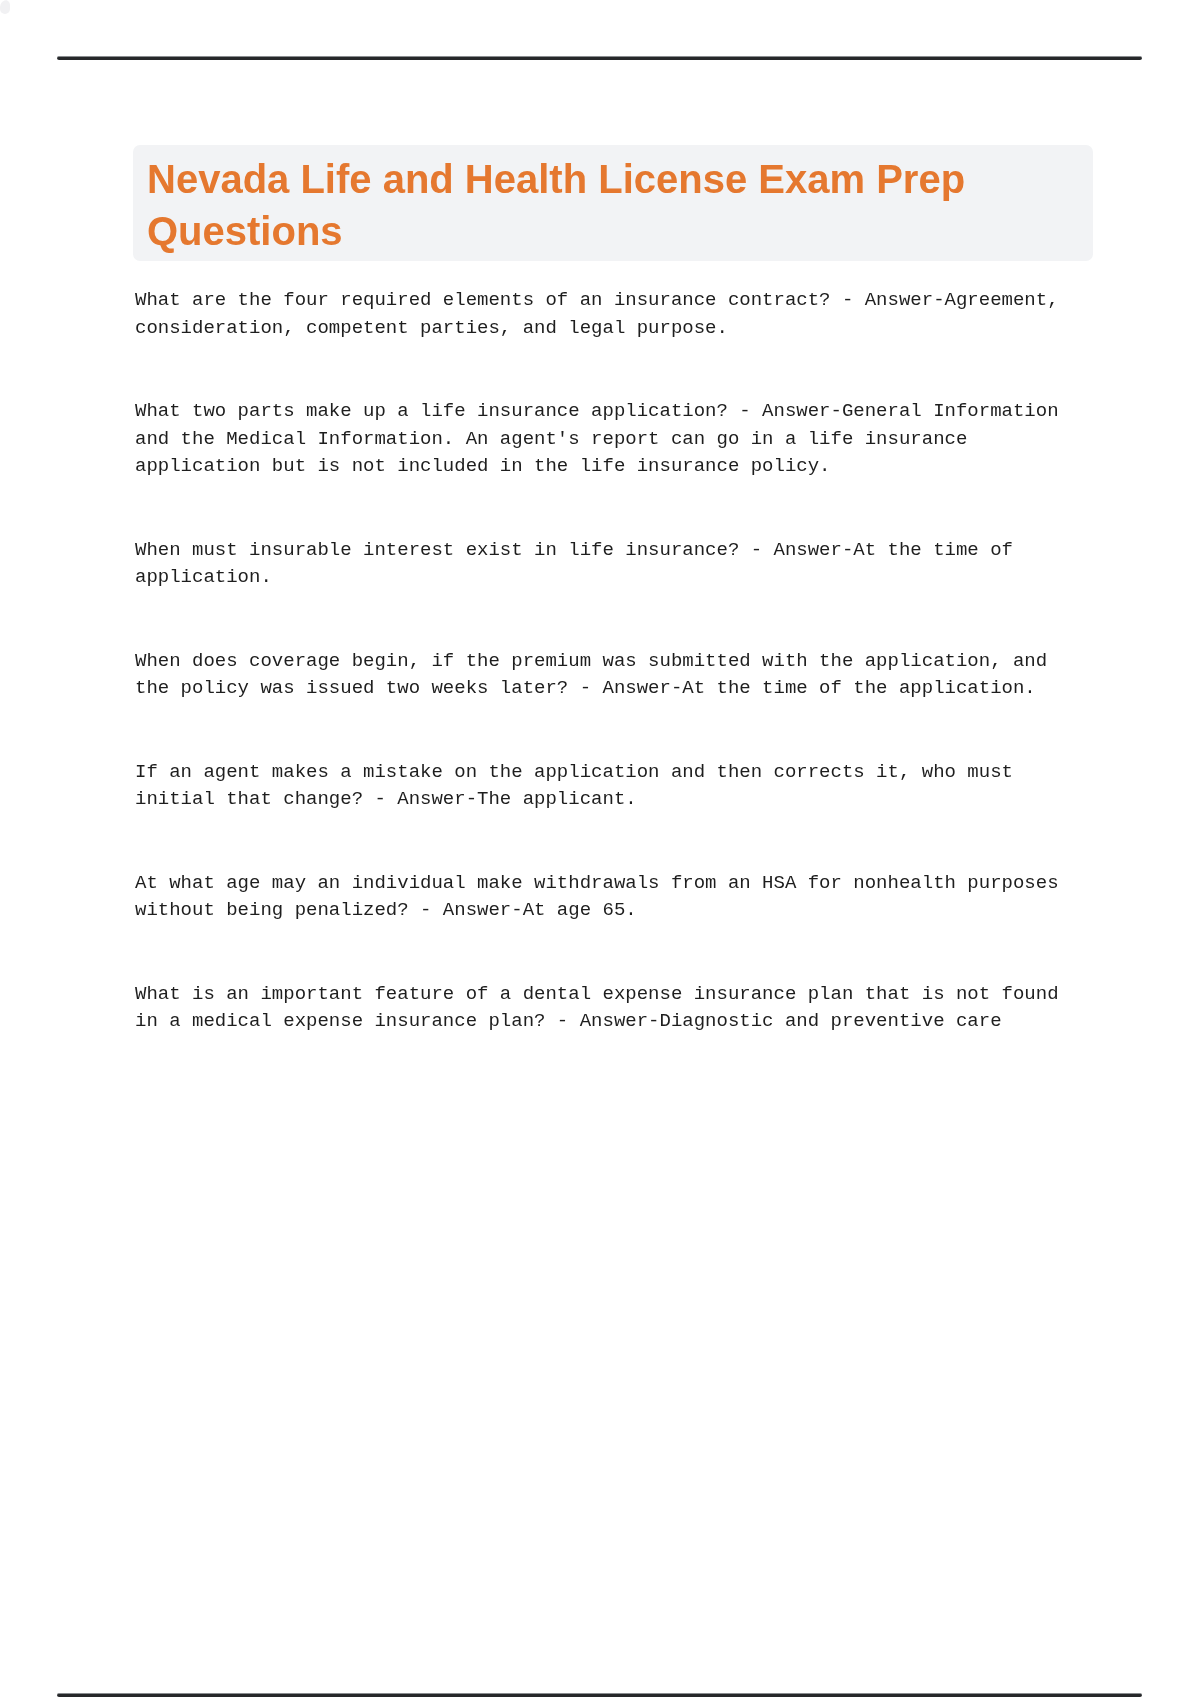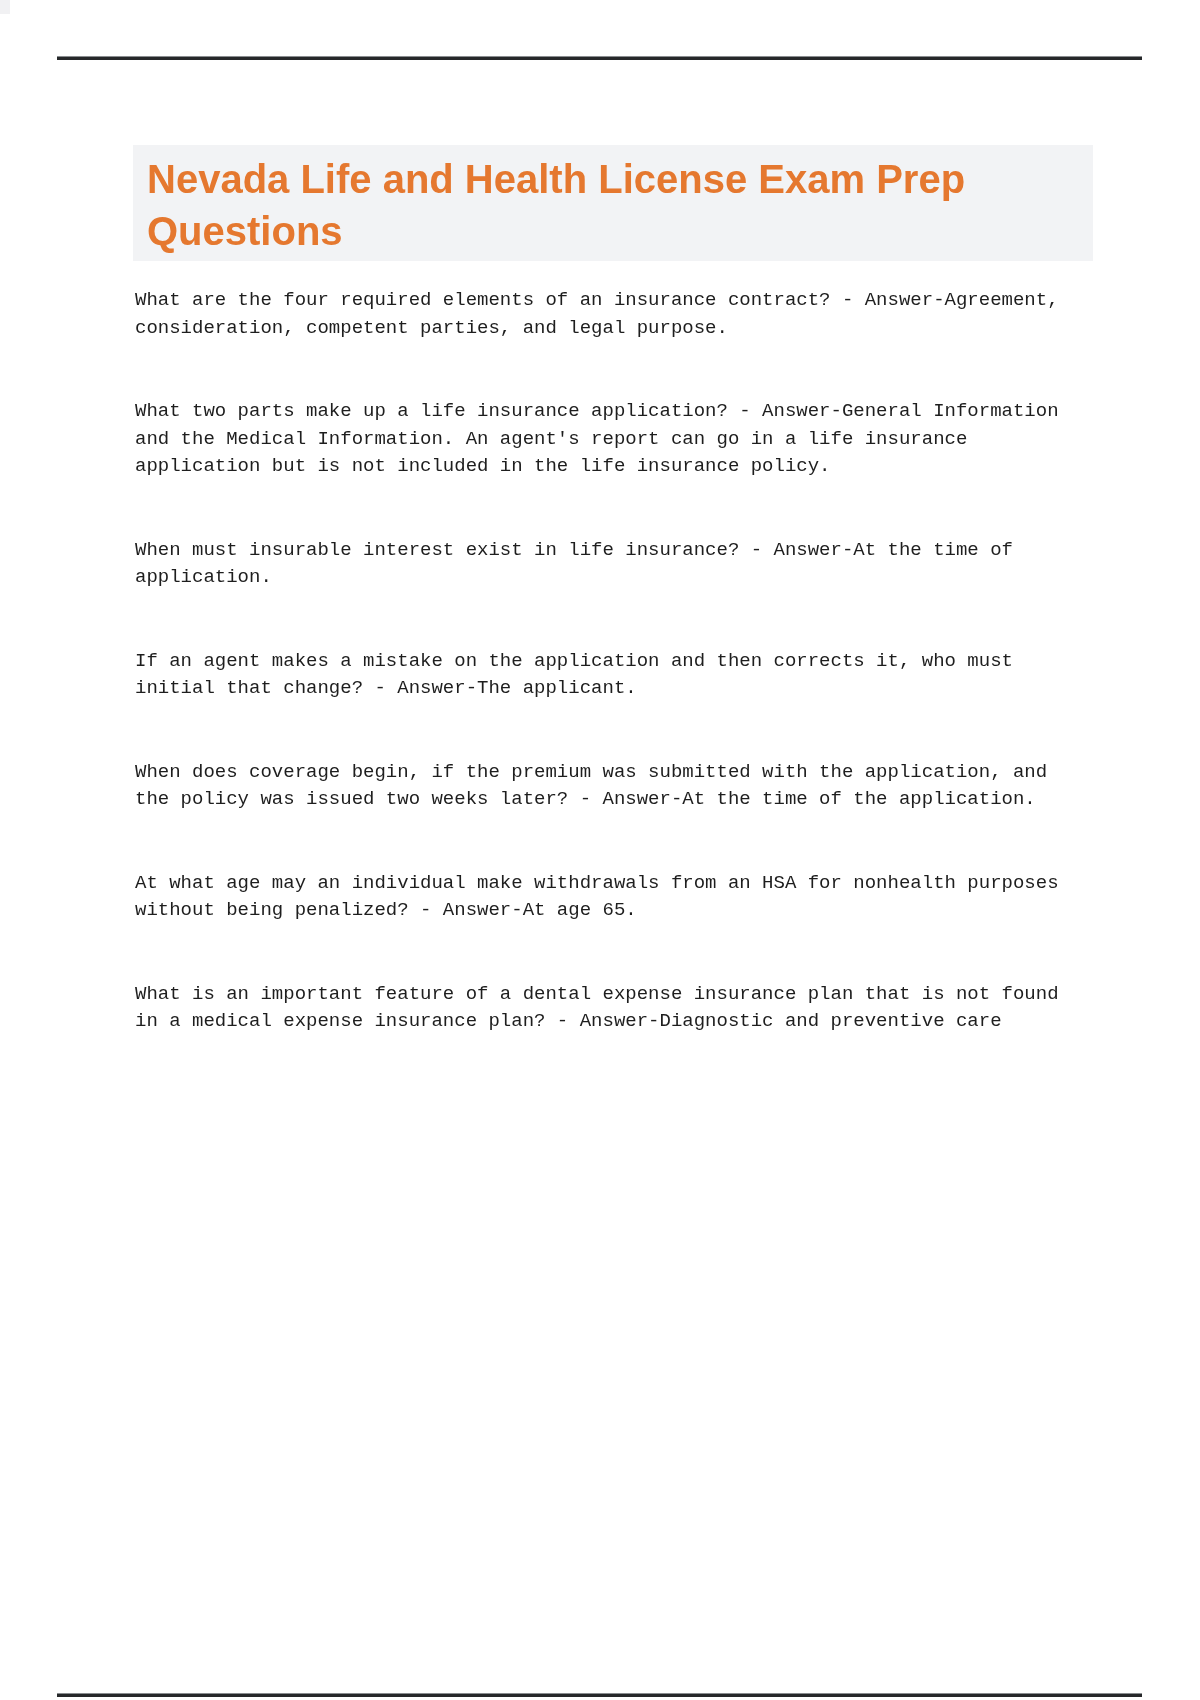--- a/index.html
+++ b/index.html
@@ -1,15 +1,15 @@
 <!DOCTYPE html>
 <html><head>
 <meta charset="utf-8">
 <style>
-  * { margin: 0; padding: 0; box-sizing: border-box; }
+  * { margin: 0; padding: 0; box-sizing: border-box; border-radius: 7px; }
   html, body {
     width: 1200px;
     height: 1700px;
     background: #ffffff;
     font-family: "Liberation Sans", sans-serif;
     overflow: hidden;
   }
   .page {
     position: relative;
     width: 1200px;
@@ -75,21 +75,21 @@
   <div class="rule top"></div>
 
   <div class="title-highlight">
     <span class="doc-title">Nevada Life and Health License Exam Prep Questions</span>
   </div>
 
   <div class="content">
     <p>What are the four required elements of an insurance contract? - Answer-Agreement, consideration, competent parties, and legal purpose.</p>
     <p>What two parts make up a life insurance application? - Answer-General Information and the Medical Information. An agent's report can go in a life insurance application but is not included in the life insurance policy.</p>
     <p>When must insurable interest exist in life insurance? - Answer-At the time of application.</p>
+    <p>When does coverage begin, if the premium was submitted with the application, and the policy was issued two weeks later? - Answer-At the time of the application.</p>
     <p>If an agent makes a mistake on the application and then corrects it, who must initial that change? - Answer-The applicant.</p>
-    <p>When does coverage begin, if the premium was submitted with the application, and the policy was issued two weeks later? - Answer-At the time of the application.</p>
     <p>At what age may an individual make withdrawals from an HSA for nonhealth purposes without being penalized? - Answer-At age 65.</p>
     <p>What is an important feature of a dental expense insurance plan that is not found in a medical expense insurance plan? - Answer-Diagnostic and preventive care</p>
   </div>
 
   <div class="rule bottom"></div>
 
 </div>
 
 </body></html>

